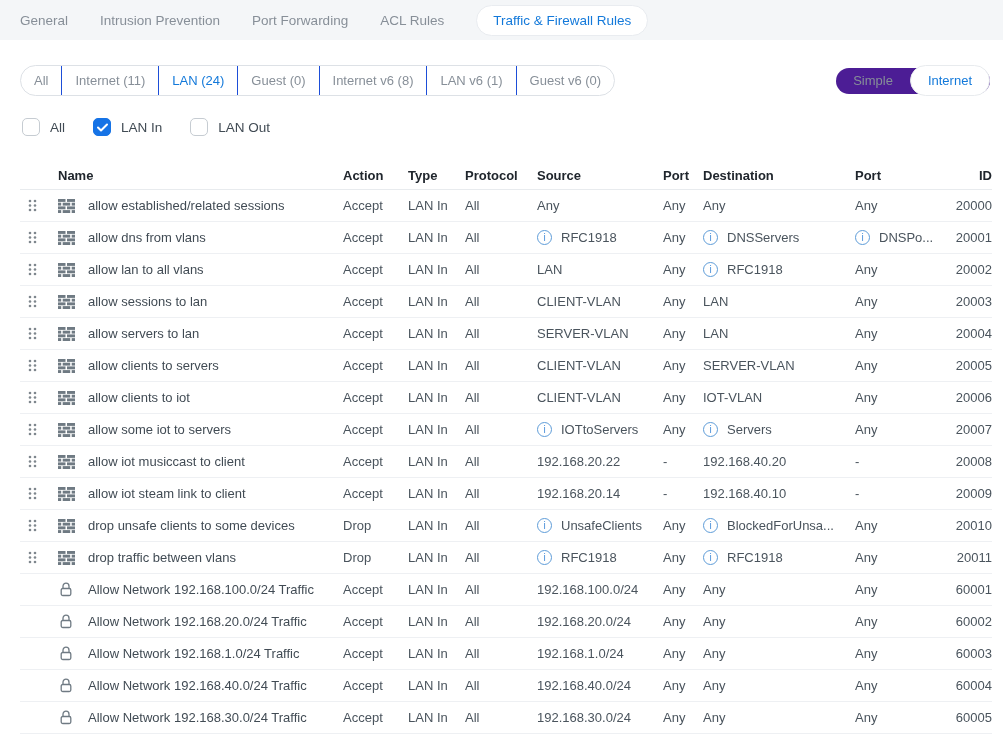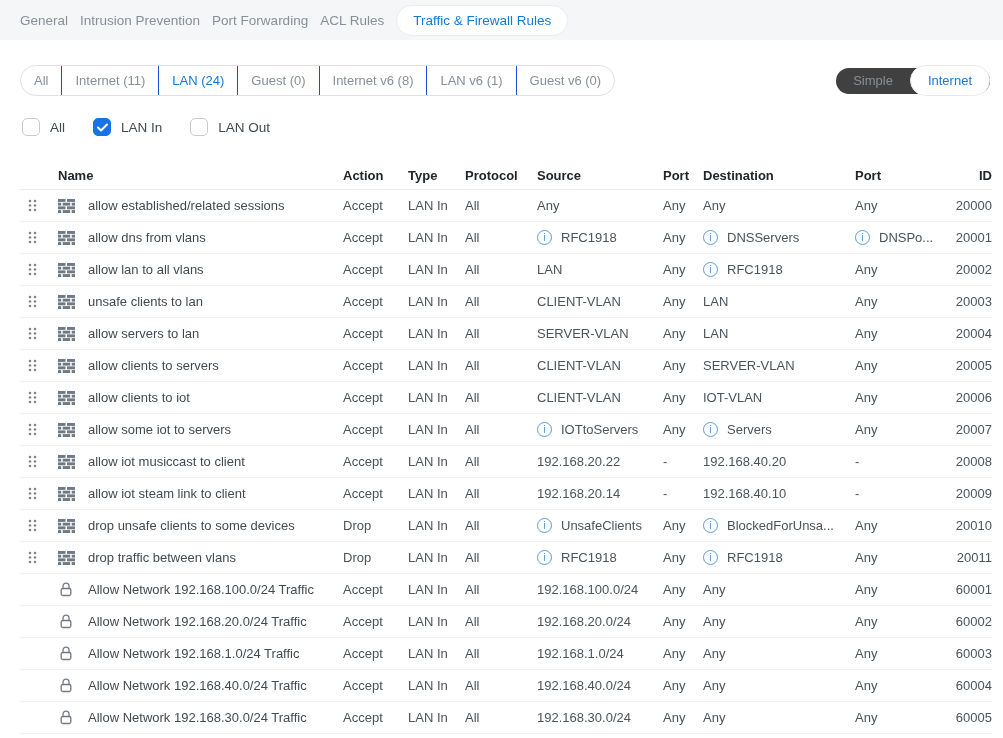--- a/index.html
+++ b/index.html
@@ -7,37 +7,37 @@
   body {
     width:1003px; height:738px; overflow:hidden;
     background:#ffffff;
     font-family:"Liberation Sans", sans-serif;
     -webkit-font-smoothing:antialiased;
   }
   
   .tabbar {
     height:40px; background:#f4f6f8;
     display:flex; align-items:center;
-    padding-left:20px; gap:12px;
+    padding-left:20px; gap:32px;
   }
   .tab { color:#878f98; font-size:13.5px; cursor:pointer; white-space:nowrap; }
   .tab.active {
     background:#ffffff; color:var(--accent);
     padding:7px 16px; border-radius:17px; border:1px solid #e9ecf0;text-align:center;
   }
   
   .filter-row { display:flex; justify-content:space-between; align-items:center; margin:25px 13px 0 20px; }
   .pillgroup {
     display:flex; align-items:stretch; height:31px;
     border:1px solid #dde1e6; border-radius:16px; overflow:hidden; background:#fff;
   }
   .fitem { padding:0 13px; font-size:13px; color:#878f98; display:flex; align-items:center; cursor:pointer; white-space:nowrap; }
   .fitem + .fitem { border-left:1px solid #1d4ed8; }
   .fitem.active { color:var(--accent); }
-  .segmented { display:flex; align-items:center; background:#404040; border-radius:16px; height:26px; }
+  .segmented { display:flex; align-items:center; background:#4c1d95; border-radius:16px; height:26px; }
   .seg { padding:0 17px; font-size:13px; color:#878f98; line-height:31px; cursor:pointer; }
   .seg.active { background:#ffffff; color:var(--accent); border:1px solid #e8ebee; border-radius:16px; line-height:29px; }
   
   .checkbox-row { display:flex; align-items:center; gap:28px; margin:22px 20px 0 22px; }
   .cb { display:flex; align-items:center; gap:10px; cursor:pointer; }
   .box {
     width:18px; height:18px; border:1.5px solid #c6ccd2; border-radius:5px;
     background:#fff; display:flex; align-items:center; justify-content:center;
   }
   .box.checked { background:#1673e6; border-color:#1673e6; }
@@ -310,21 +310,21 @@
                 <rect x="13.7" y="3.7" width="3.3" height="2.9"></rect>
                 <rect x="0" y="7.4" width="7.5" height="2.9"></rect>
                 <rect x="9" y="7.4" width="8" height="2.9"></rect>
                 <rect x="0" y="11.1" width="3.2" height="2.9"></rect>
                 <rect x="4.7" y="11.1" width="7.5" height="2.9"></rect>
                 <rect x="13.7" y="11.1" width="3.3" height="2.9"></rect>
               </g>
             </svg>
           </span>
         </div>
-        <div class="cell cell-name">unsafe clients to lan</div>
+        <div class="cell cell-name">allow sessions to lan</div>
         <div class="cell">Accept</div>
         <div class="cell">LAN In</div>
         <div class="cell">All</div>
         <div class="cell with-icon">
           <span>CLIENT-VLAN</span>
         </div>
         <div class="cell with-icon">
           <span>Any</span>
         </div>
         <div class="cell with-icon">

